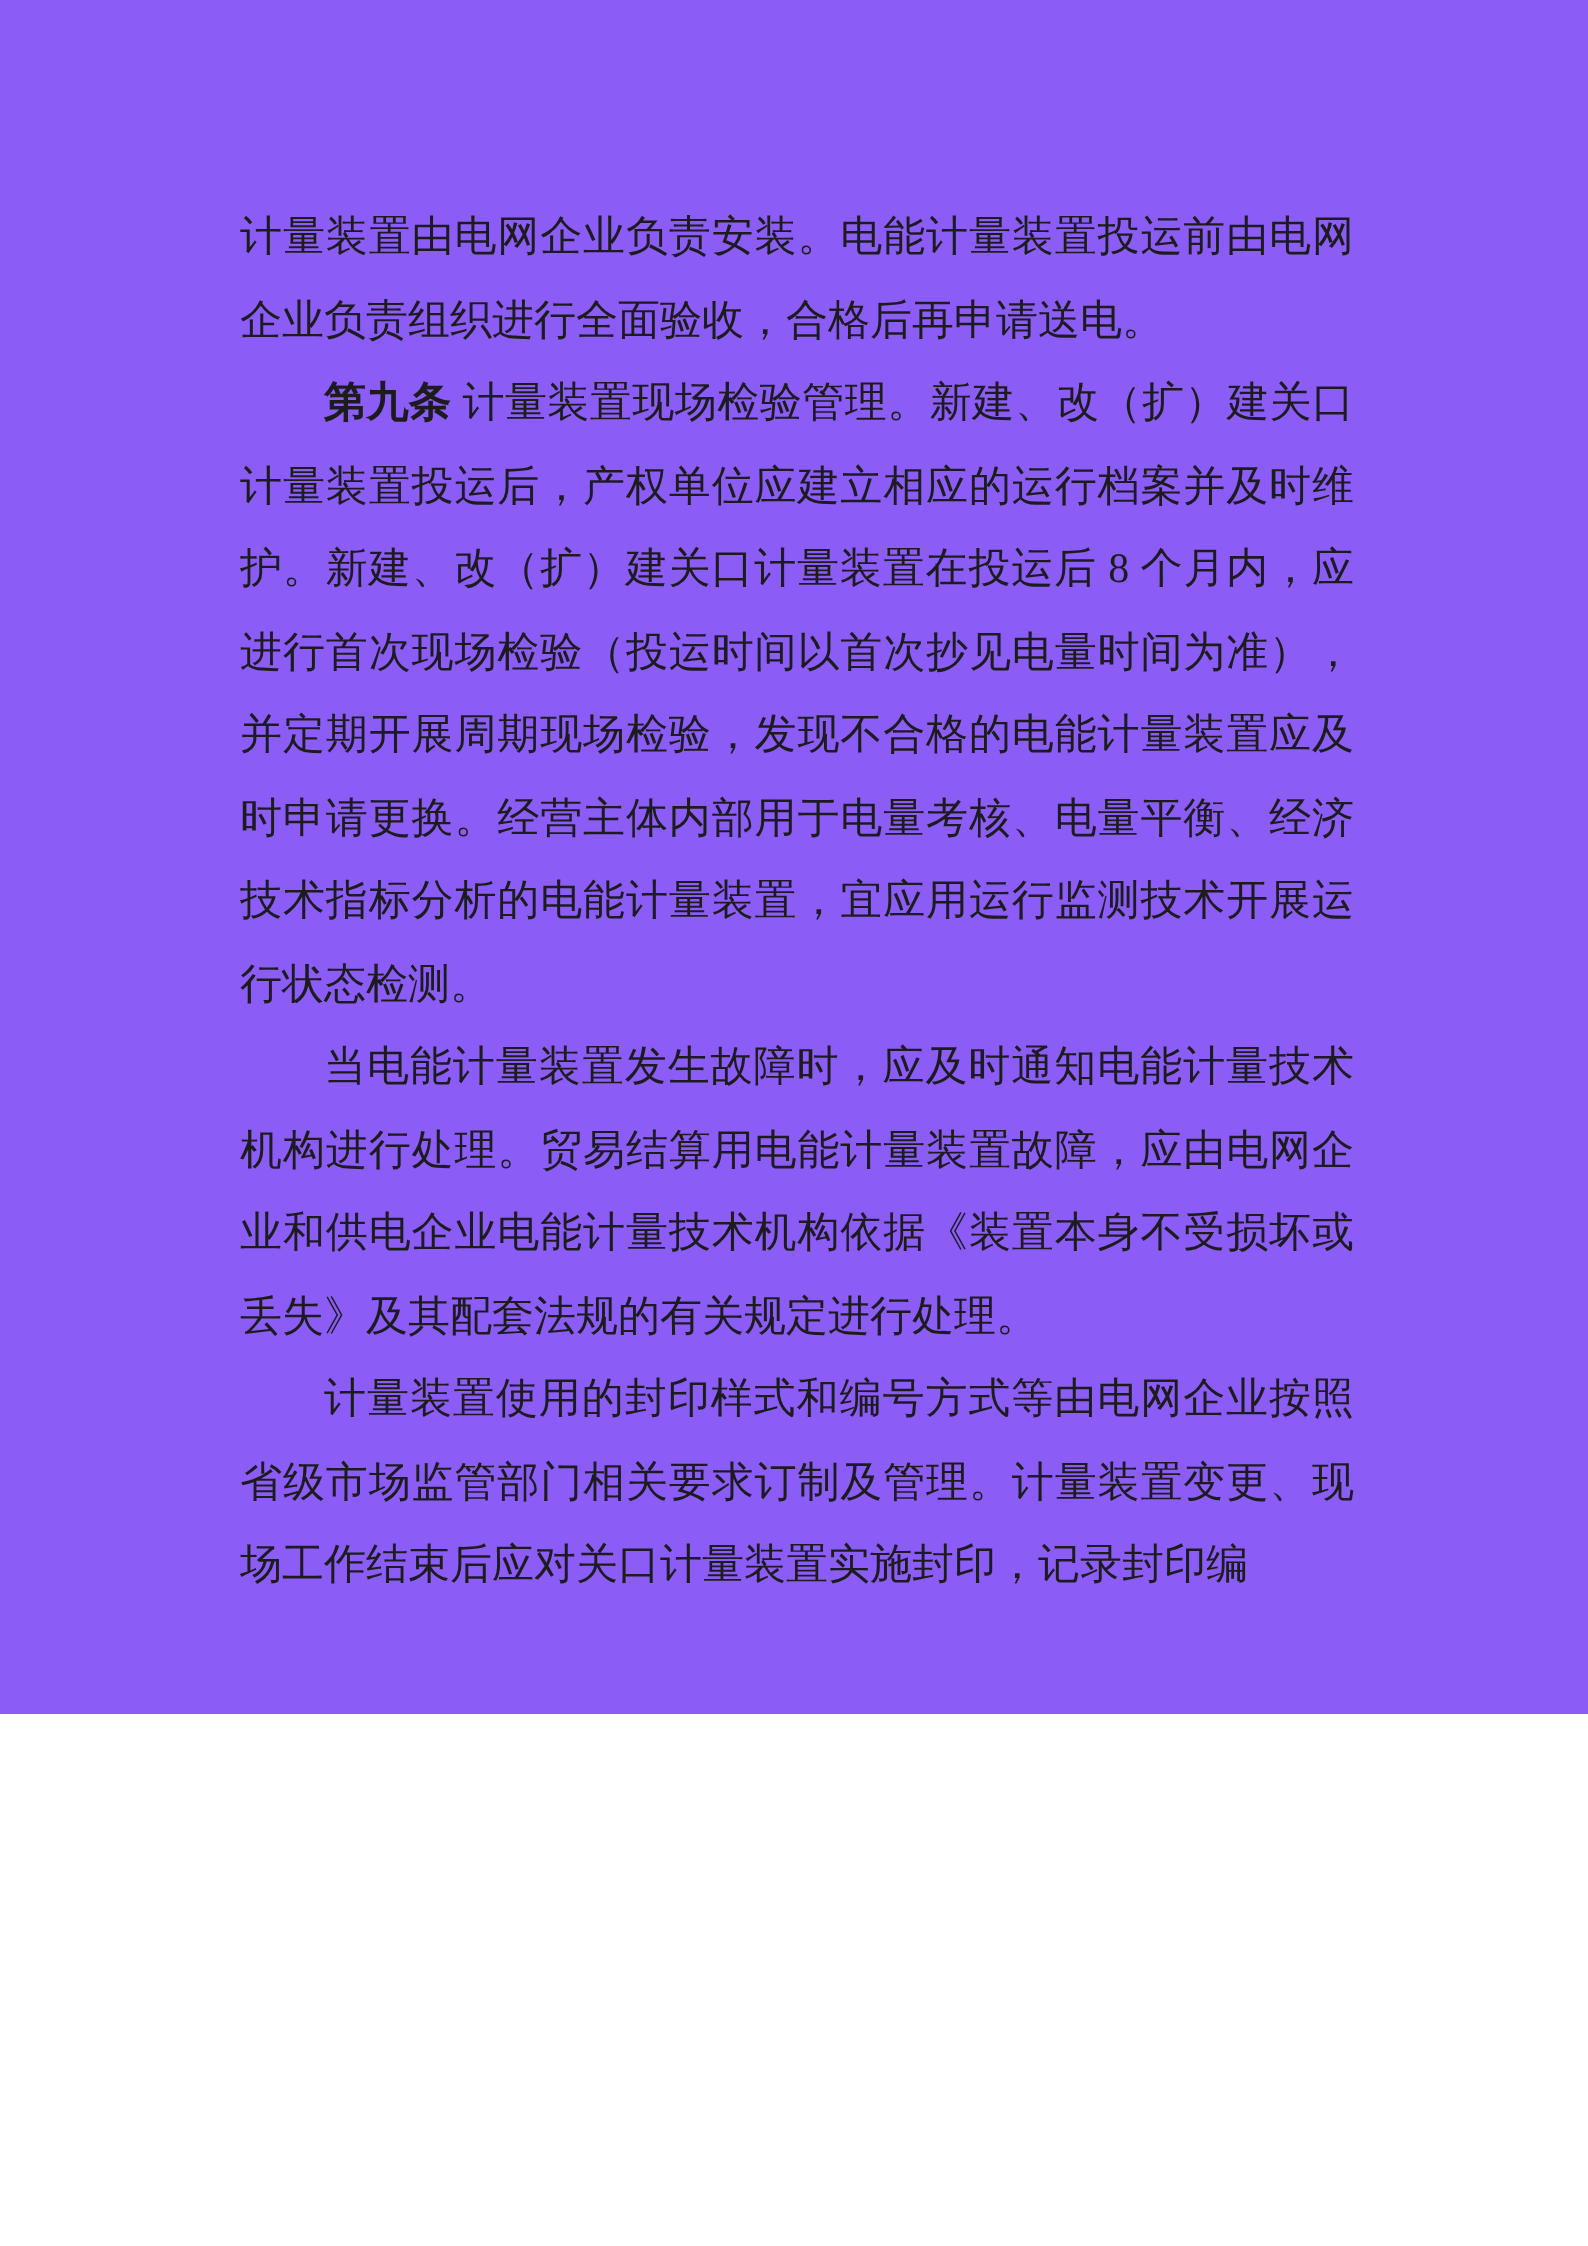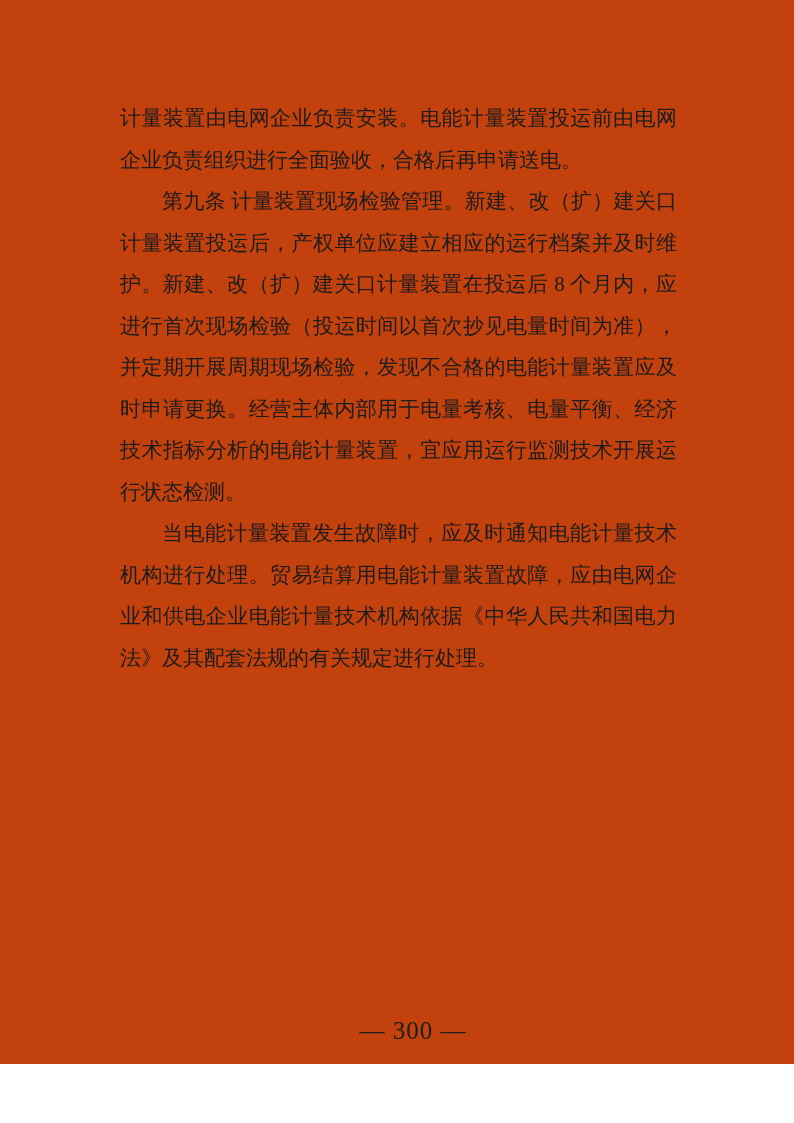--- a/index.html
+++ b/index.html
@@ -3,22 +3,22 @@
 <meta charset="utf-8">
 <style>
   html, body {
     margin: 0;
     padding: 0;
     background: #ffffff;
   }
   .page {
     position: relative;
     width: 794px;
-    height: 1064px;
-    background: #c2410c;
+    height: 857px;
+    background: #8b5cf6;
     font-family: "Liberation Serif", "DejaVu Serif", serif;
     color: #1c1c1e;
     overflow: hidden;
   }
   .textblock {
     position: absolute;
     left: 120px;
     top: 98px;
     width: 557px;
     font-size: 21px;
@@ -26,21 +26,21 @@
     text-align: justify;
   }
   .para {
     margin: 0;
     padding: 0;
   }
   .para.indent {
     text-indent: 2em;
   }
   .run.bold {
-    font-weight: 400;
+    font-weight: 700;
     margin-top: 39px;
   }
   .footer {
     position: absolute;
     top: 1019px;
     left: 0;
     width: 794px;
     text-align: center;
     font-size: 25px;
     line-height: 24px;
@@ -50,18 +50,19 @@
   }
 </style>
 </head>
 <body>
 
 <div class="page">
 
   <div class="textblock">
       <p class="para"><span class="run">计量装置由电网企业负责安装。电能计量装置投运前由电网企业负责组织进行全面验收，合格后再申请送电。</span></p>
       <p class="para indent"><span class="run bold">第九条</span><span class="run"> 计量装置现场检验管理。新建、改（扩）建关口计量装置投运后，产权单位应建立相应的运行档案并及时维护。新建、改（扩）建关口计量装置在投运后 8 个月内，应进行首次现场检验（投运时间以首次抄见电量时间为准），并定期开展周期现场检验，发现不合格的电能计量装置应及时申请更换。经营主体内部用于电量考核、电量平衡、经济技术指标分析的电能计量装置，宜应用运行监测技术开展运行状态检测。</span></p>
-      <p class="para indent"><span class="run">当电能计量装置发生故障时，应及时通知电能计量技术机构进行处理。贸易结算用电能计量装置故障，应由电网企业和供电企业电能计量技术机构依据《中华人民共和国电力法》及其配套法规的有关规定进行处理。</span></p>
+      <p class="para indent"><span class="run">当电能计量装置发生故障时，应及时通知电能计量技术机构进行处理。贸易结算用电能计量装置故障，应由电网企业和供电企业电能计量技术机构依据《装置本身不受损坏或丢失》及其配套法规的有关规定进行处理。</span></p>
+      <p class="para indent"><span class="run">计量装置使用的封印样式和编号方式等由电网企业按照省级市场监管部门相关要求订制及管理。计量装置变更、现场工作结束后应对关口计量装置实施封印，记录封印编</span></p>
     </div>
 
   <div class="footer">— 300 —</div>
 
 </div>
 
 </body></html>

